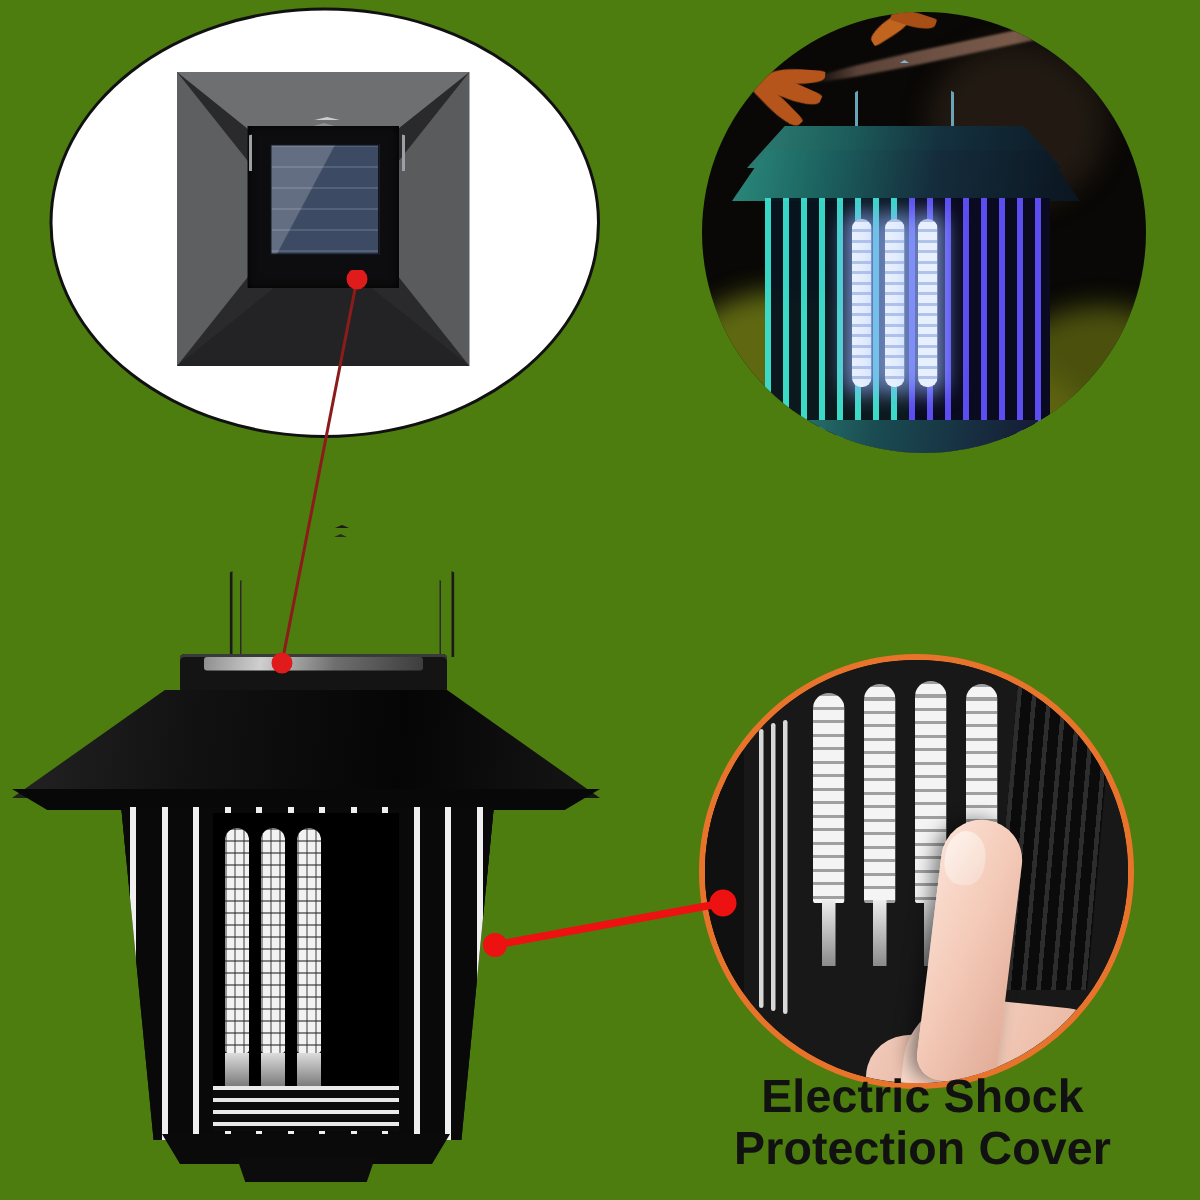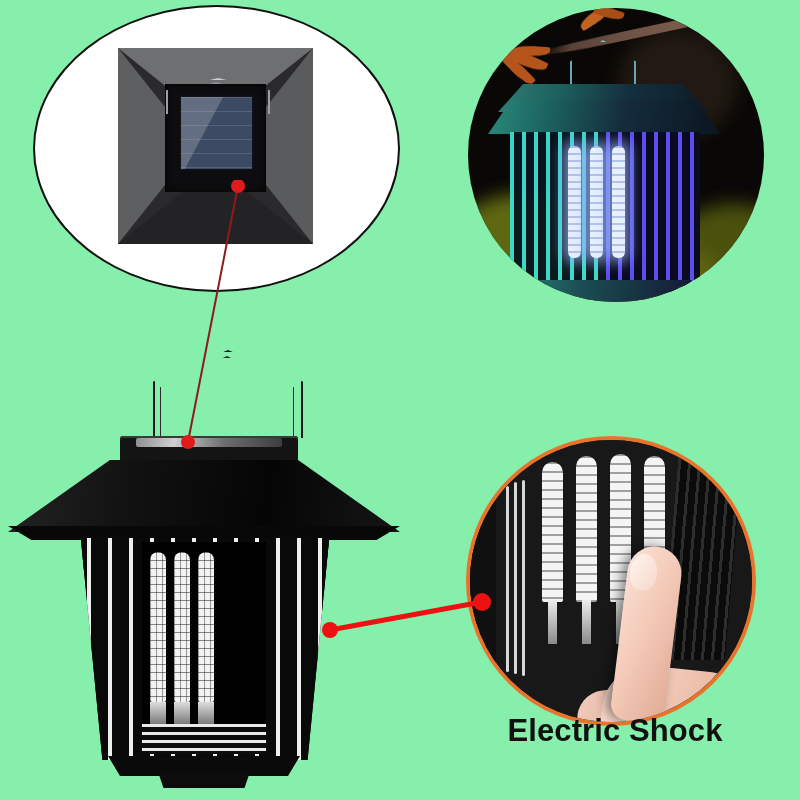--- a/index.html
+++ b/index.html
@@ -1,18 +1,18 @@
 <!DOCTYPE html>
 <html><head>
 <meta charset="utf-8">
 <style>
   html,body{margin:0;padding:0;background:#fff;}
   body{width:800px;height:800px;position:relative;overflow:hidden;
        font-family:"Liberation Sans","DejaVu Sans",sans-serif;}
-  .stage{position:absolute;inset:0;background:#86efac;}
+  .stage{position:absolute;inset:0;background:#4d7c0f;}
 
   
   .abs{position:absolute;}
 
   
   #oval-callout{left:33px;top:5px;width:367px;height:287px;
       border:2.5px solid #111;border-radius:50%;background:#fff;box-sizing:border-box;}
   #topdown-wrap{left:118px;top:48px;width:195px;height:196px;overflow:hidden;}
   
   .td-base{position:absolute;inset:0;background:#2a2a2c;}
@@ -282,15 +282,16 @@
   </svg>
 
   <svg class="abs" id="conn-cover" viewBox="0 0 230 50" width="230" height="50">
     <line x1="30" y1="40" x2="182" y2="12" stroke="#ee1111" stroke-width="5"></line>
     <circle cx="30" cy="40" r="8" fill="#ee1111"></circle>
     <circle cx="182" cy="12" r="9" fill="#ee1111"></circle>
   </svg>
 
   <div class="abs" id="caption">
     <span>Electric Shock</span>
+    <span class="l2">Protection Cover</span>
   </div>
 
 </div>
 
 </body></html>

